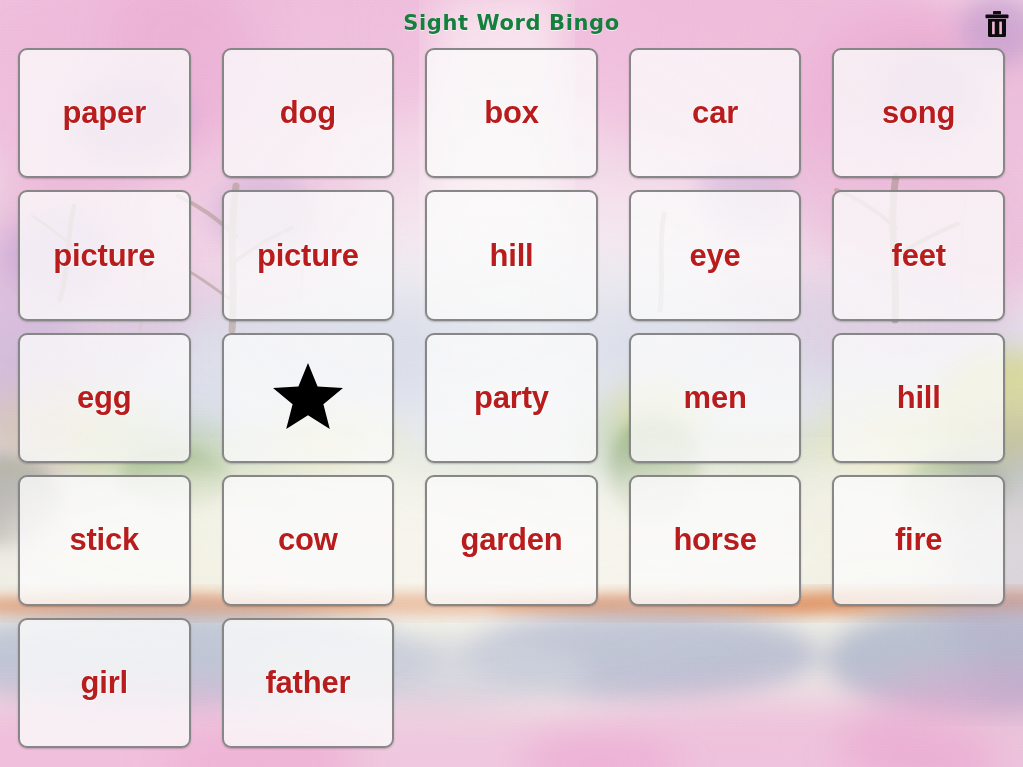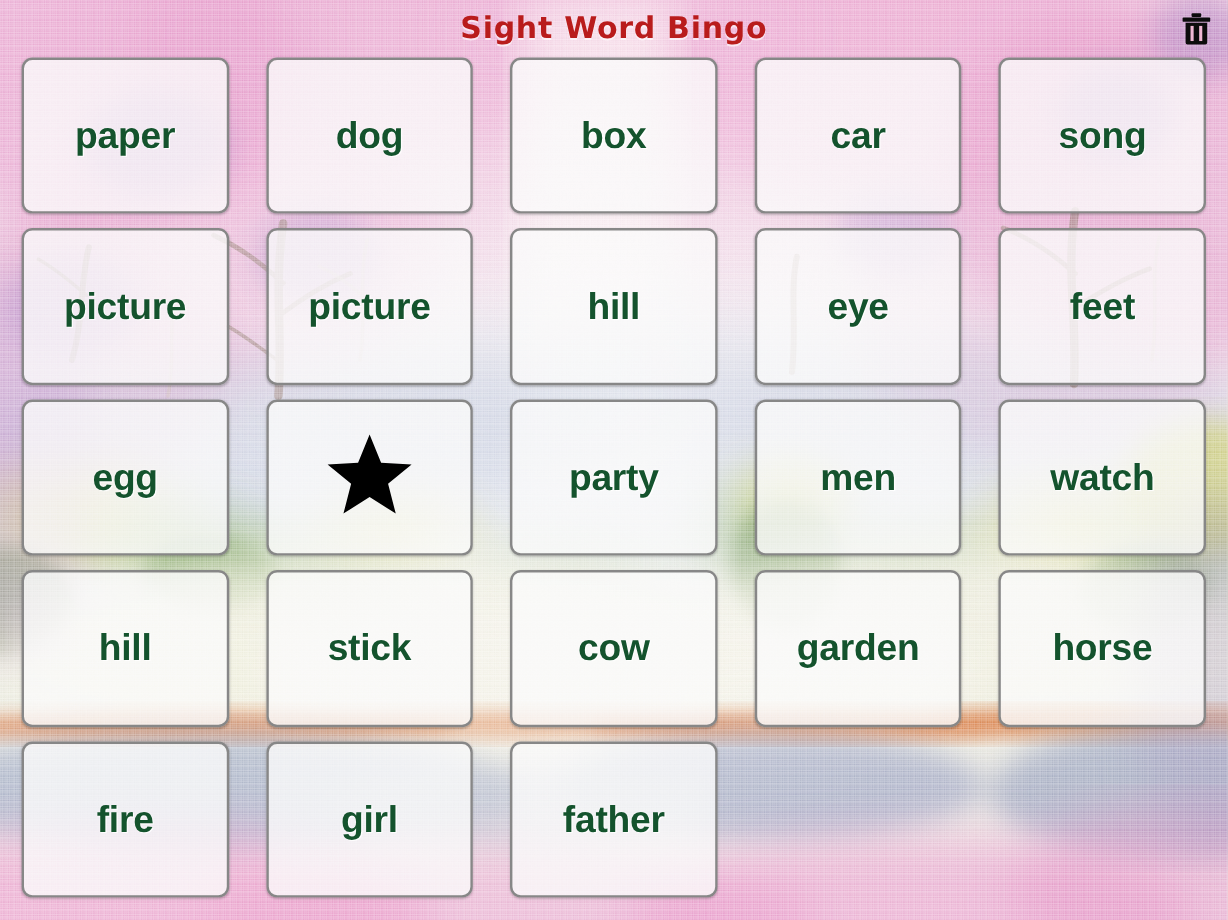--- a/index.html
+++ b/index.html
@@ -49,23 +49,23 @@
     top: 0; left: 0; right: 0;
     height: 46px;
     z-index: 5;
     display: flex;
     align-items: center;
     justify-content: center;
   }
 
   #page-title {
     font-family: "DejaVu Sans", sans-serif;
-    font-size: 25px;
+    font-size: 21px;
     font-weight: bold;
-    color: #b91c1c;
+    color: #15803d;
     letter-spacing: 0.6px;
     text-shadow: 0 1px 0 rgba(255,255,255,0.6);
     user-select: none;
   }
 
   
   #trash-button {
     position: absolute;
     top: 6px;
     right: 8px;
@@ -106,21 +106,21 @@
     align-items: center;
     justify-content: center;
     cursor: pointer;
     overflow: hidden;
   }
 
   .cell-label {
     font-family: "Liberation Sans", sans-serif;
     font-size: 31px;
     font-weight: bold;
-    color: #14532d;
+    color: #b91c1c;
     letter-spacing: -0.2px;
     text-shadow: 1px 1px 0 rgba(255,255,255,0.85),
                  0 0 2px rgba(255,255,255,0.5);
     user-select: none;
     white-space: nowrap;
   }
 
   .cell-free .cell-label {
     font-size: 0;
   }
@@ -345,23 +345,20 @@
         </svg></span>
       <span class="cell-label">★</span>
     </div>
     <div class="bingo-cell">
       <span class="cell-label">party</span>
     </div>
     <div class="bingo-cell">
       <span class="cell-label">men</span>
     </div>
     <div class="bingo-cell">
-      <span class="cell-label">watch</span>
-    </div>
-    <div class="bingo-cell">
       <span class="cell-label">hill</span>
     </div>
     <div class="bingo-cell">
       <span class="cell-label">stick</span>
     </div>
     <div class="bingo-cell">
       <span class="cell-label">cow</span>
     </div>
     <div class="bingo-cell">
       <span class="cell-label">garden</span>

